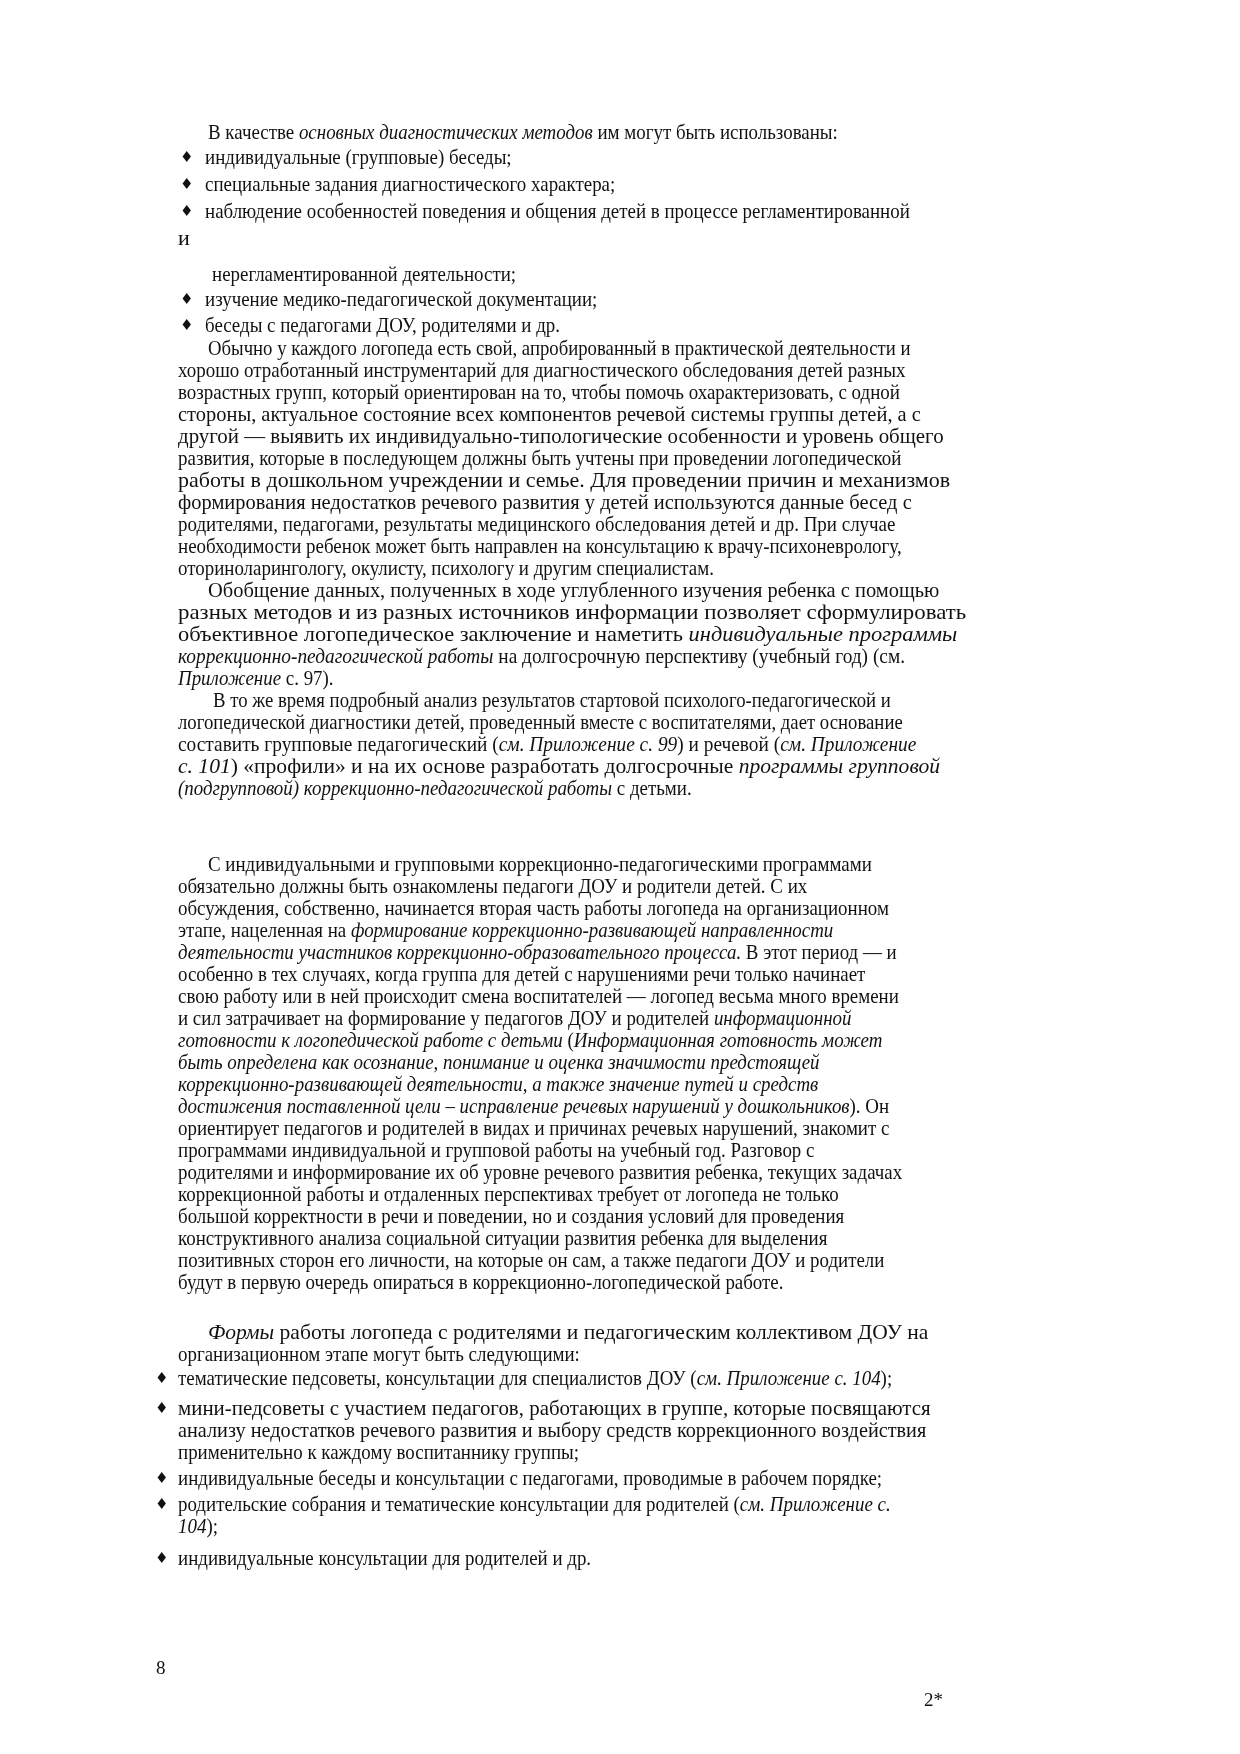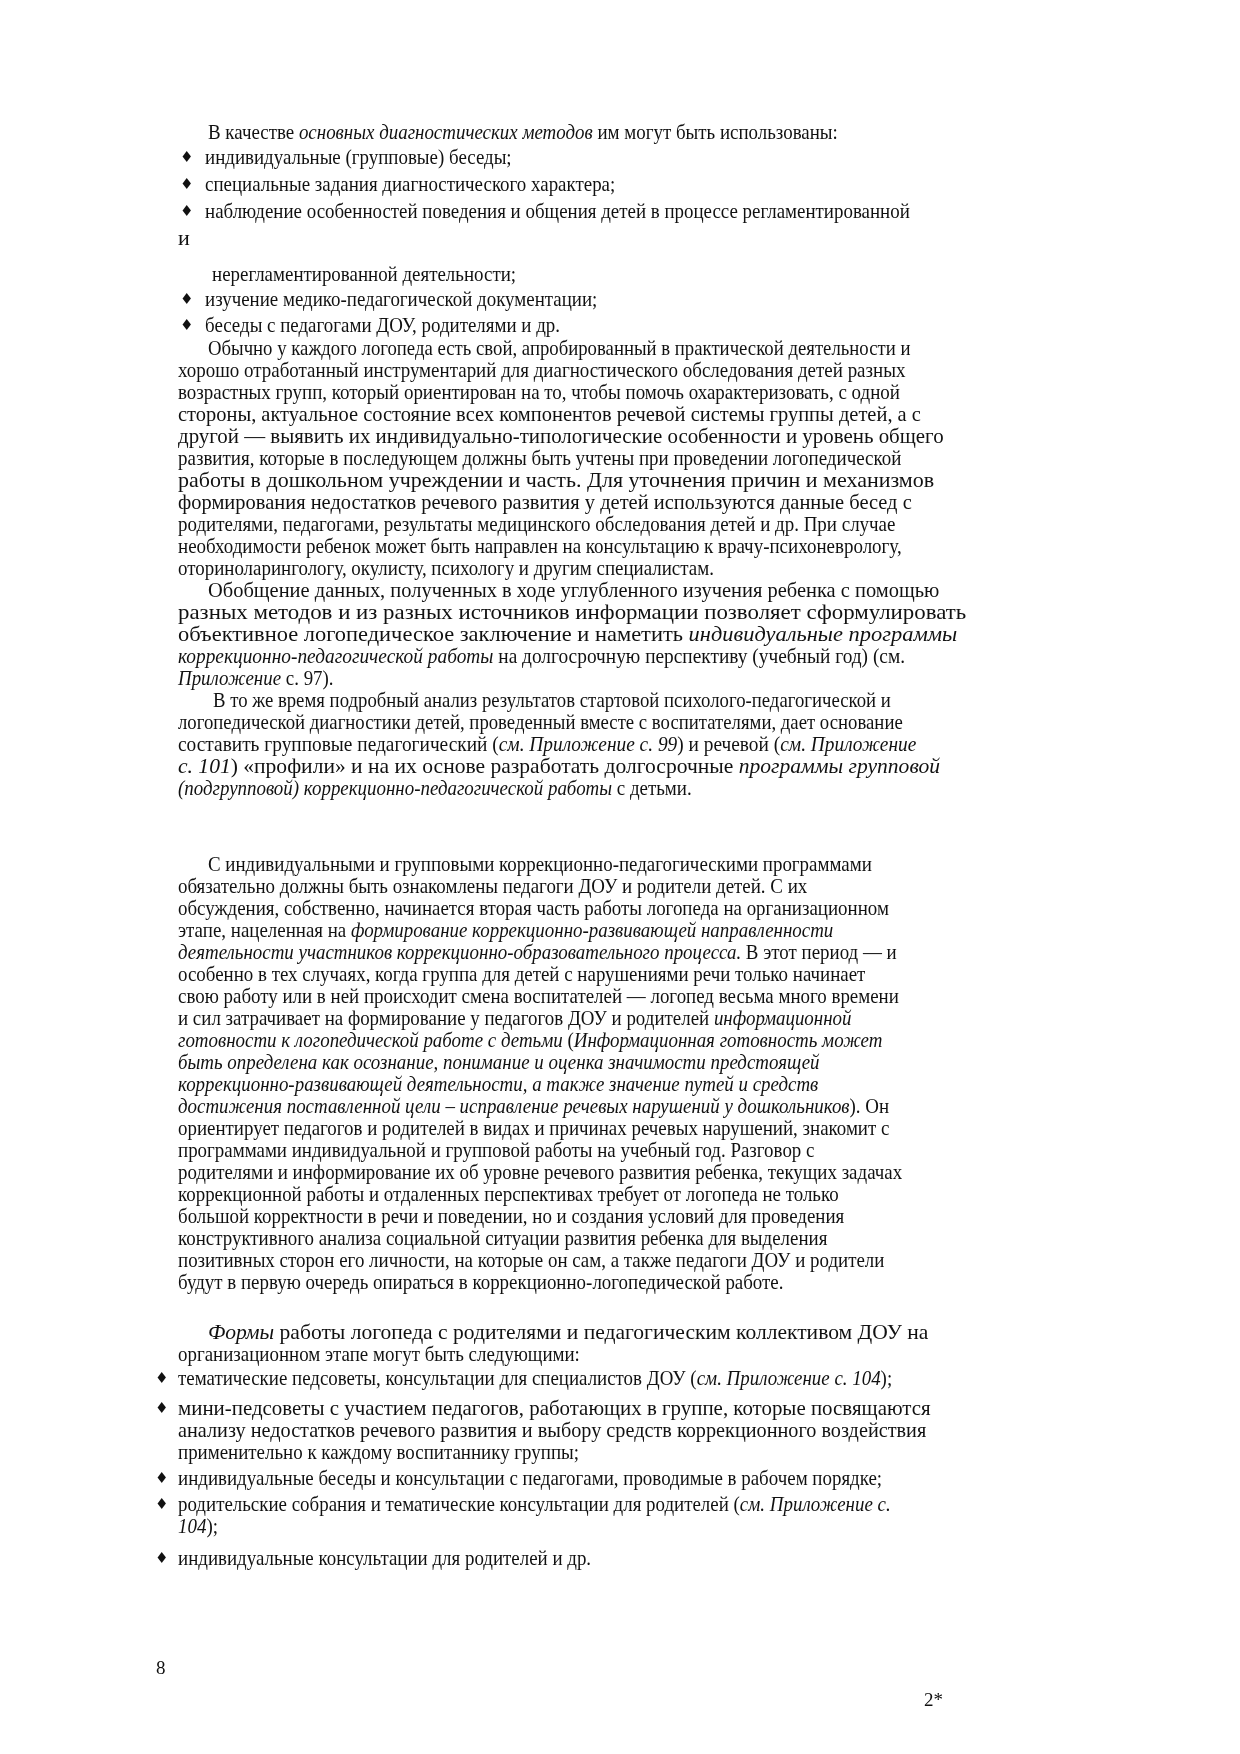--- a/index.html
+++ b/index.html
@@ -54,21 +54,21 @@
 
   <span class="bullet" style="left:180px;top:313px;">♦</span>
   <div class="ln" style="left:205px;top:313px;transform:scaleX(0.86);">беседы с педагогами ДОУ, родителями и др.</div>
 
   <div class="ln" style="left:208px;top:336px;transform:scaleX(0.852);">Обычно у каждого логопеда есть свой, апробированный в практической деятельности и</div>
   <div class="ln" style="left:178px;top:358px;transform:scaleX(0.862);">хорошо отработанный инструментарий для диагностического обследования детей разных</div>
   <div class="ln" style="left:178px;top:380px;transform:scaleX(0.862);">возрастных групп, который ориентирован на то, чтобы помочь охарактеризовать, с одной</div>
   <div class="ln" style="left:178px;top:402px;transform:scaleX(0.93);">стороны, актуальное состояние всех компонентов речевой системы группы детей, а с</div>
   <div class="ln" style="left:178px;top:424px;transform:scaleX(0.95);">другой — выявить их индивидуально-типологические особенности и уровень общего</div>
   <div class="ln" style="left:178px;top:446px;transform:scaleX(0.862);">развития, которые в последующем должны быть учтены при проведении логопедической</div>
-  <div class="ln" style="left:178px;top:468px;transform:scaleX(1.0);">работы в дошкольном учреждении и часть. Для уточнения причин и механизмов</div>
+  <div class="ln" style="left:178px;top:468px;transform:scaleX(1.0);">работы в дошкольном учреждении и семье. Для проведении причин и механизмов</div>
   <div class="ln" style="left:178px;top:490px;transform:scaleX(0.93);">формирования недостатков речевого развития у детей используются данные бесед с</div>
   <div class="ln" style="left:178px;top:512px;transform:scaleX(0.862);">родителями, педагогами, результаты медицинского обследования детей и др. При случае</div>
   <div class="ln" style="left:178px;top:534px;transform:scaleX(0.862);">необходимости ребенок может быть направлен на консультацию к врачу-психоневрологу,</div>
   <div class="ln" style="left:178px;top:556px;transform:scaleX(0.86);">оториноларингологу, окулисту, психологу и другим специалистам.</div>
 
   <div class="ln" style="left:208px;top:578px;transform:scaleX(0.93);">Обобщение данных, полученных в ходе углубленного изучения ребенка с помощью</div>
   <div class="ln" style="left:178px;top:600px;transform:scaleX(1.04);">разных методов и из разных источников информации позволяет сформулировать</div>
   <div class="ln" style="left:178px;top:622px;transform:scaleX(1.02);">
     <span>объективное логопедическое заключение и наметить </span><i>индивидуальные программы</i>
   </div>

